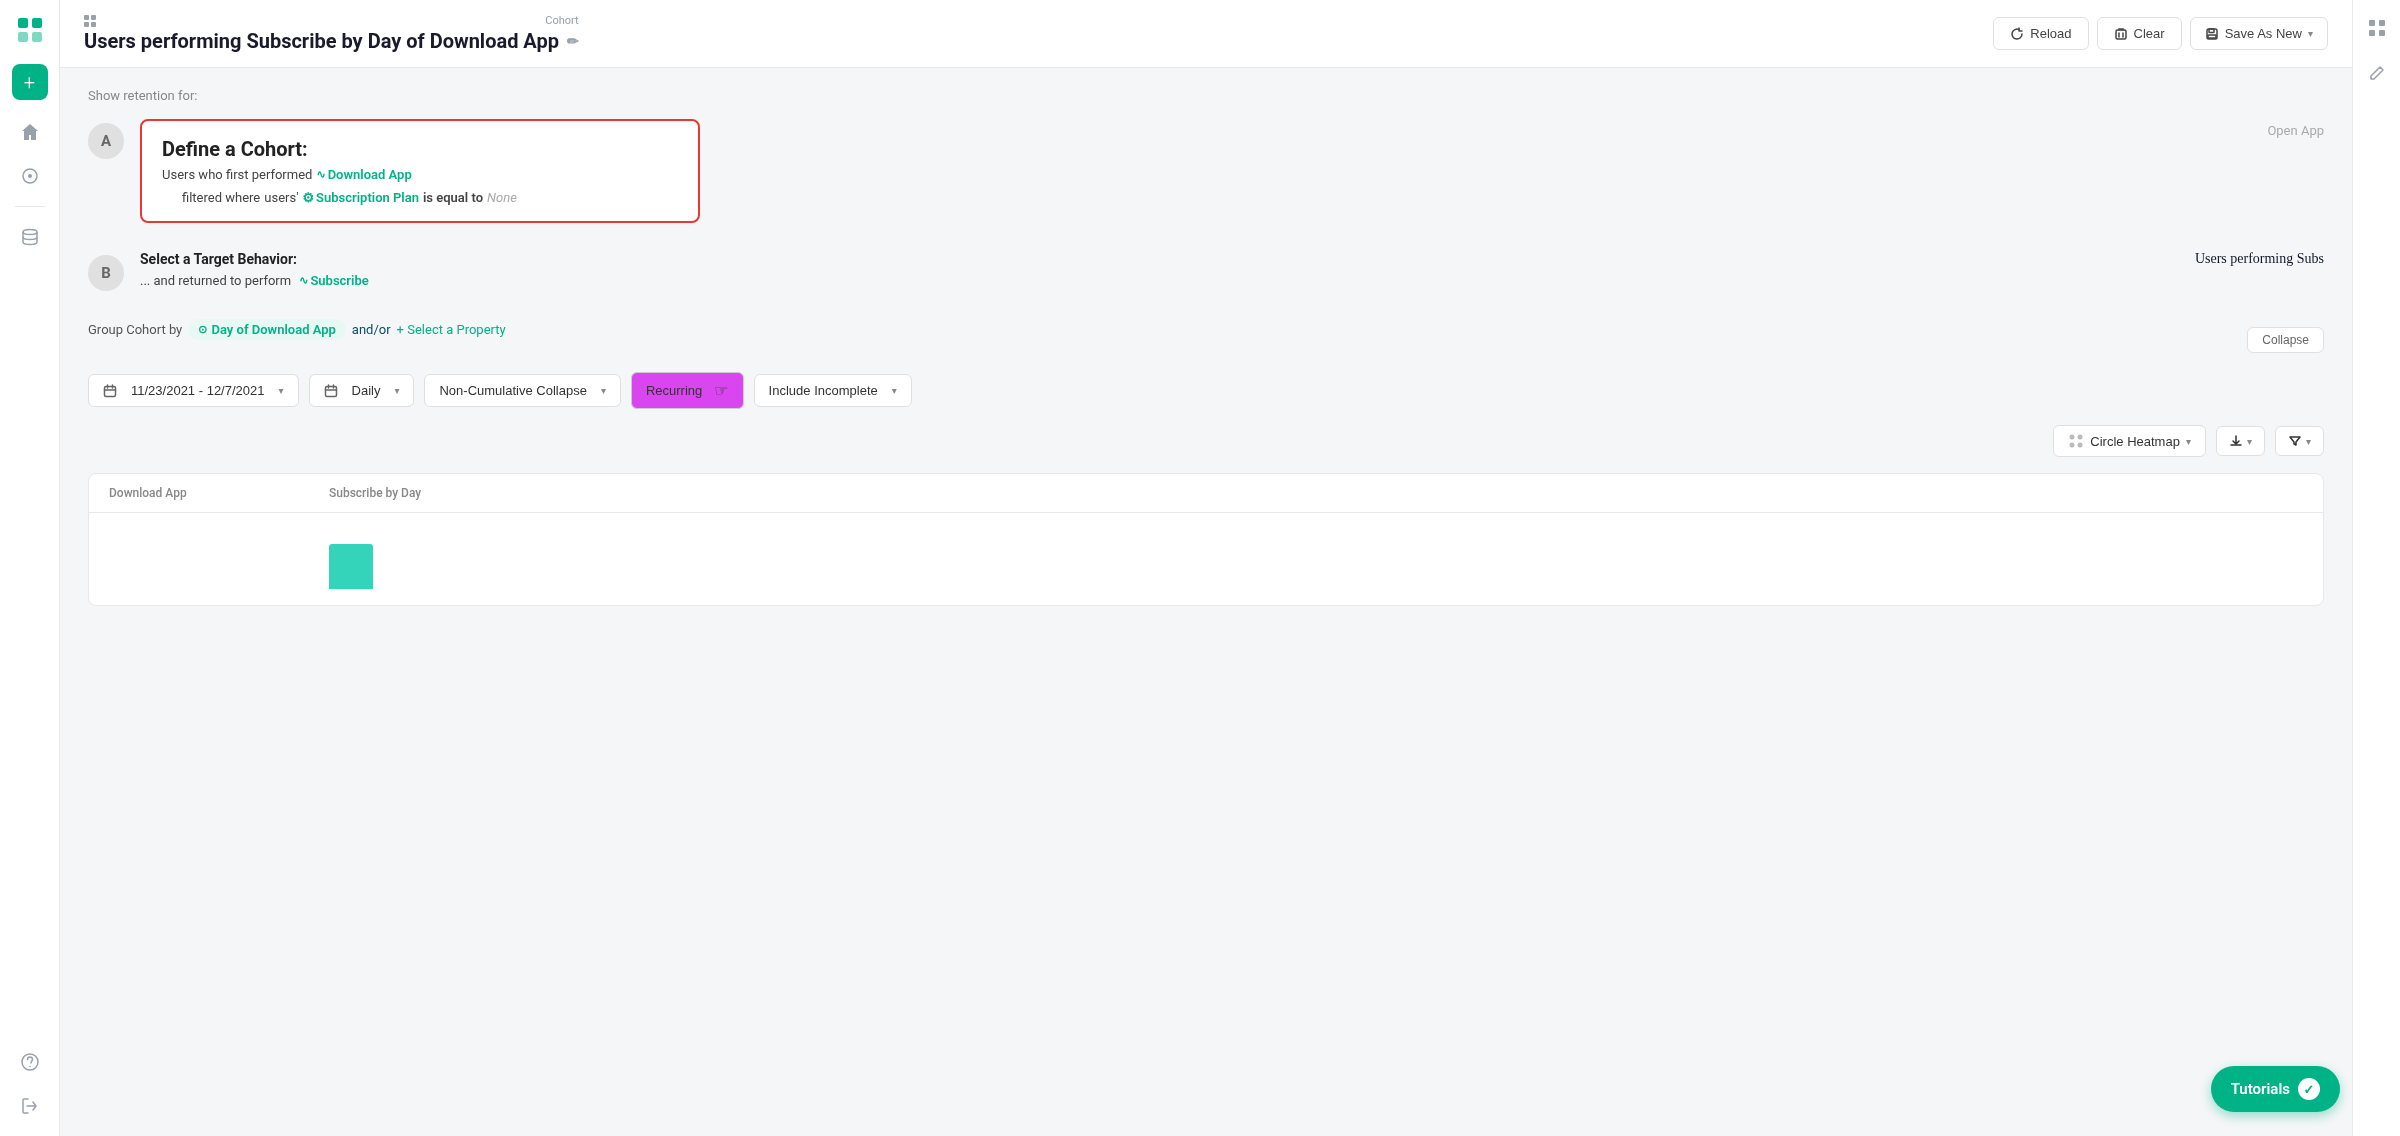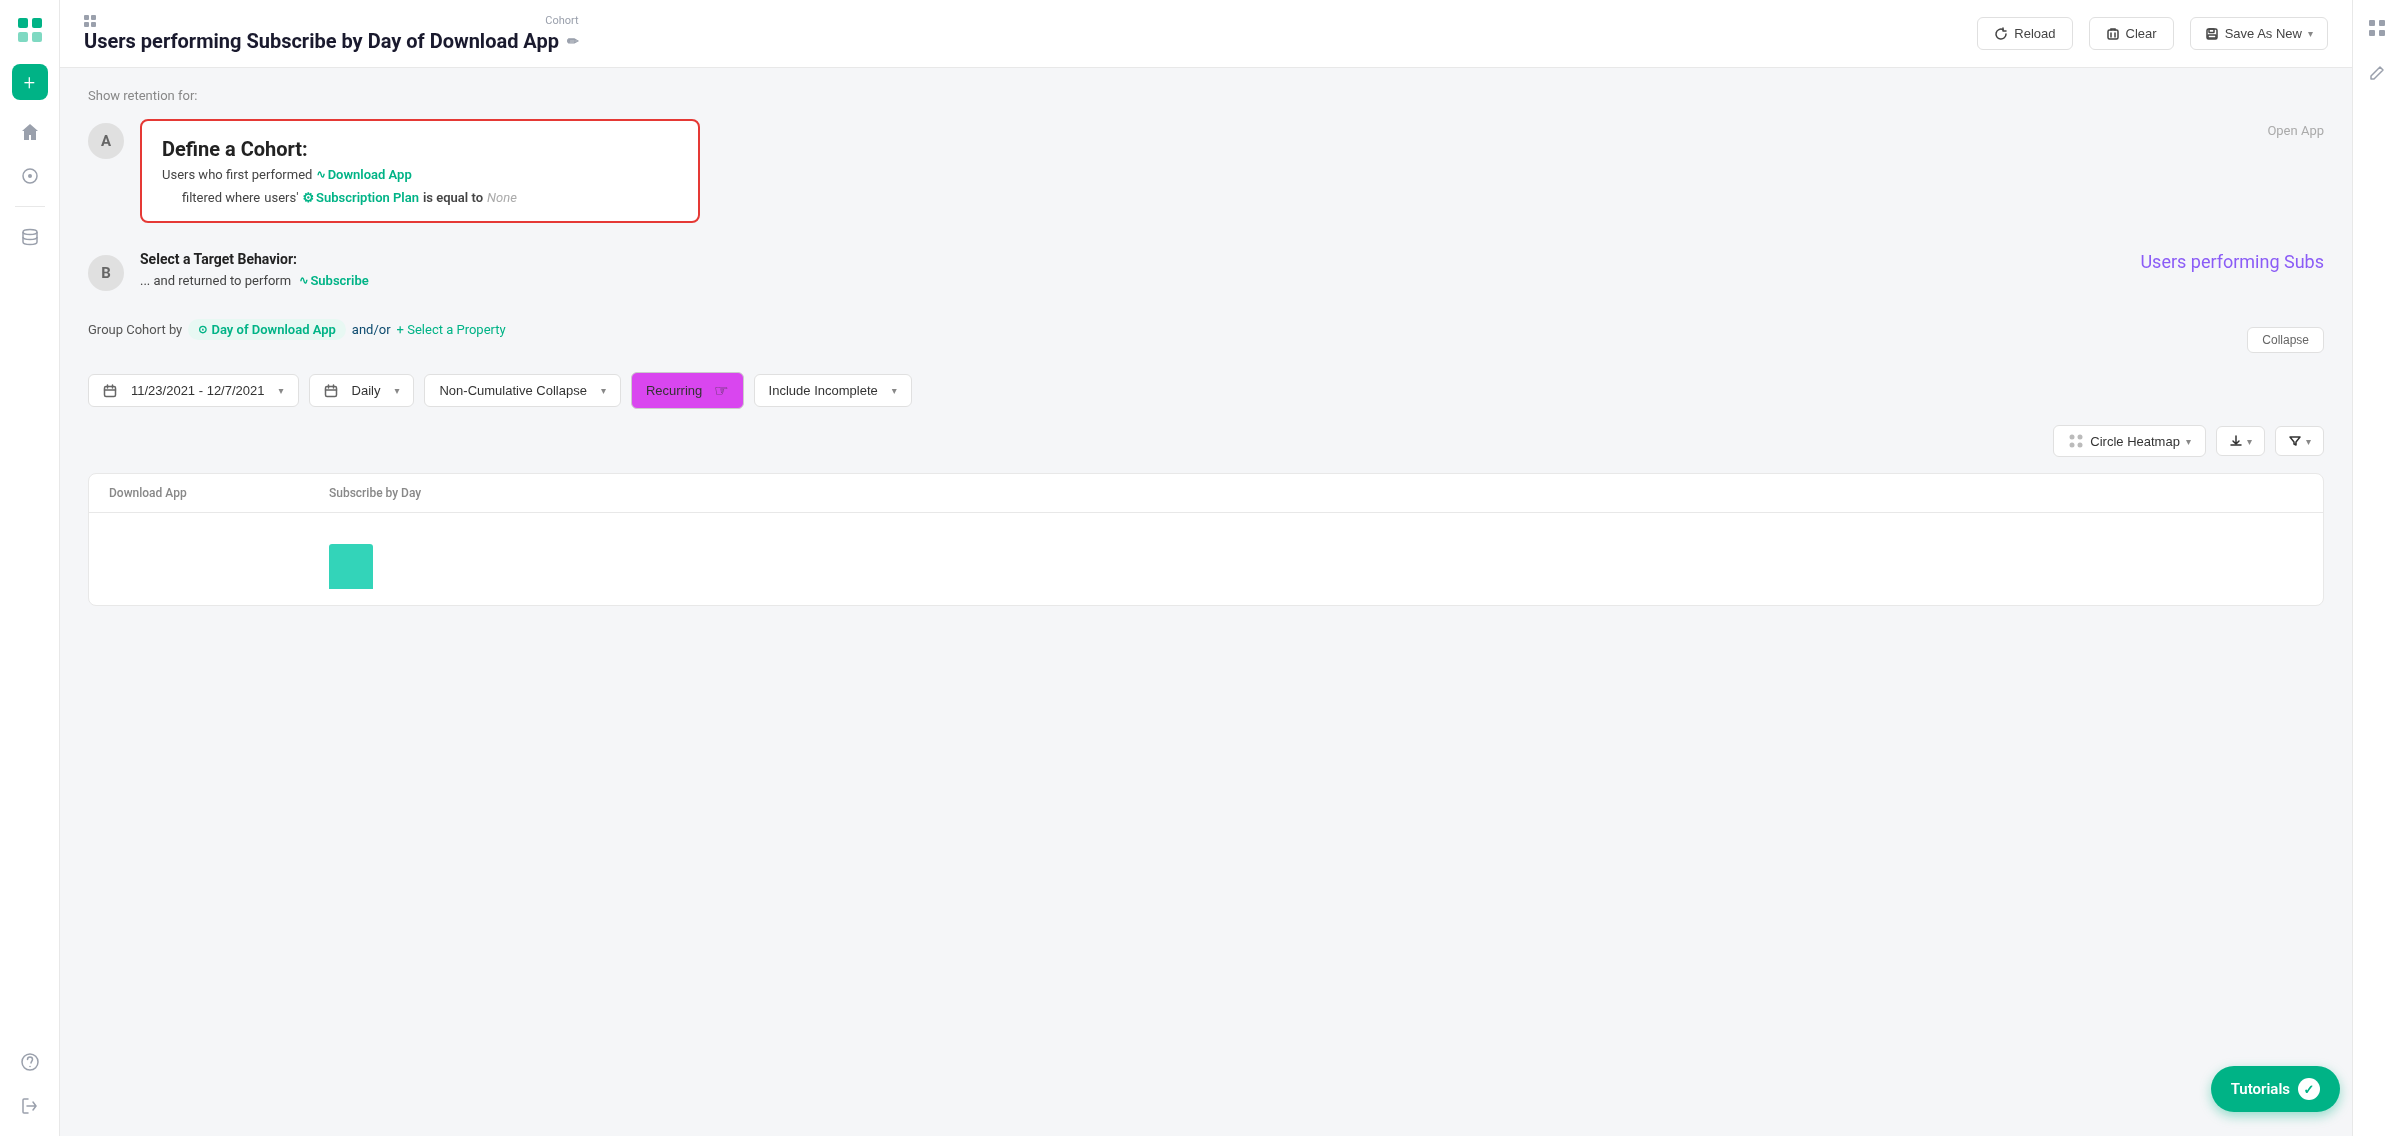--- a/index.html
+++ b/index.html
@@ -119,21 +119,21 @@
       gap: 8px;
     }
     .edit-icon {
       color: #9aa0ac;
       font-size: 14px;
       cursor: pointer;
     }
     .header-actions {
       display: flex;
       align-items: flex-end;
-      gap: 16px;
+      gap: 8px;
     }
     .header-btn {
       display: flex;
       align-items: center;
       gap: 6px;
       padding: 8px 16px;
       border-radius: 6px;
       border: 1px solid #e0e0e0;
       background: #fff;
       cursor: pointer;
@@ -593,21 +593,21 @@
           <div>
             <div class="target-title">Select a Target Behavior:</div>
             <div class="target-row" style="margin-top:6px;">
               <span>... and returned to perform</span>
               <span class="teal-link" style="margin-left:4px;">
                 <span class="event-icon">∿</span>
                 <span>Subscribe</span>
               </span>
             </div>
           </div>
-          <div style="color:#8b5cf6; font-size:18px; cursor:pointer;">Users performing Subs</div>
+          <div style="color:#0f172a; font-size:14px; cursor:pointer;font-family:Liberation Serif, serif;">Users performing Subs</div>
         </div>
       </div>
     </div>
 
     <div style="margin-bottom: 12px; display:flex; align-items:center; justify-content:space-between;">
       <div class="group-cohort-row">
         <span style="color:#555;">Group Cohort by</span>
         <div class="property-chip">
           <span style="font-size:11px;">⊙</span>
           <span>Day of Download App</span>

